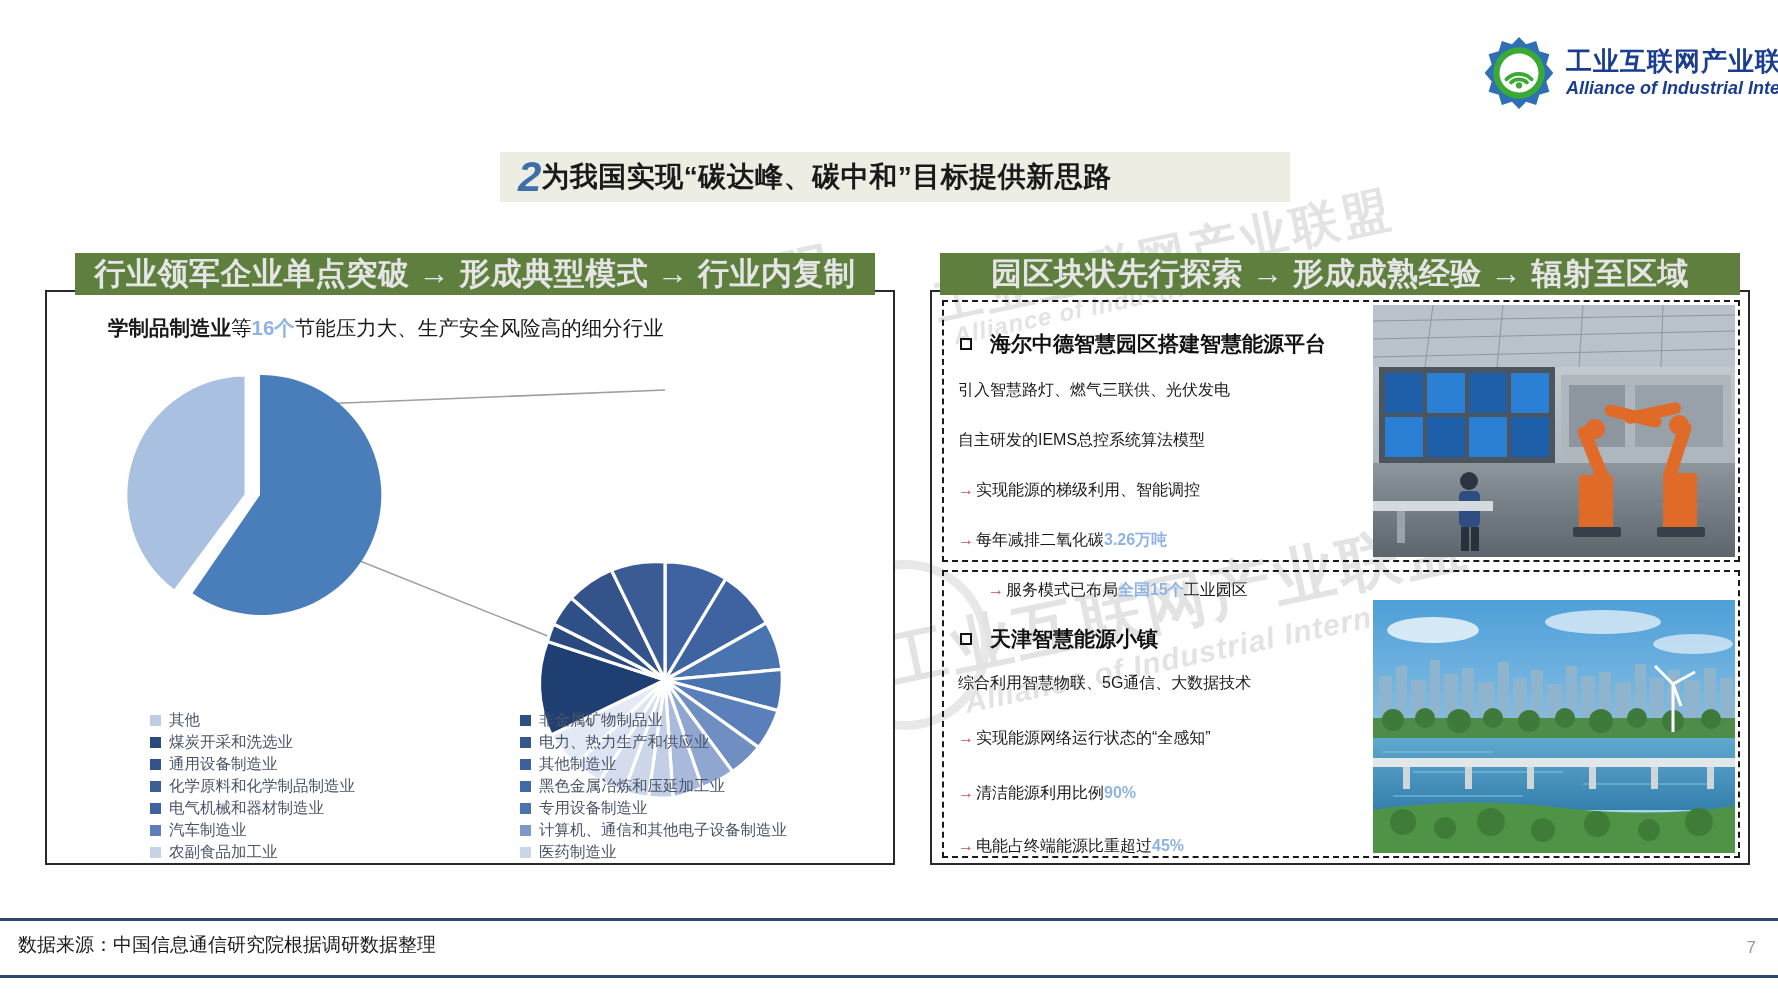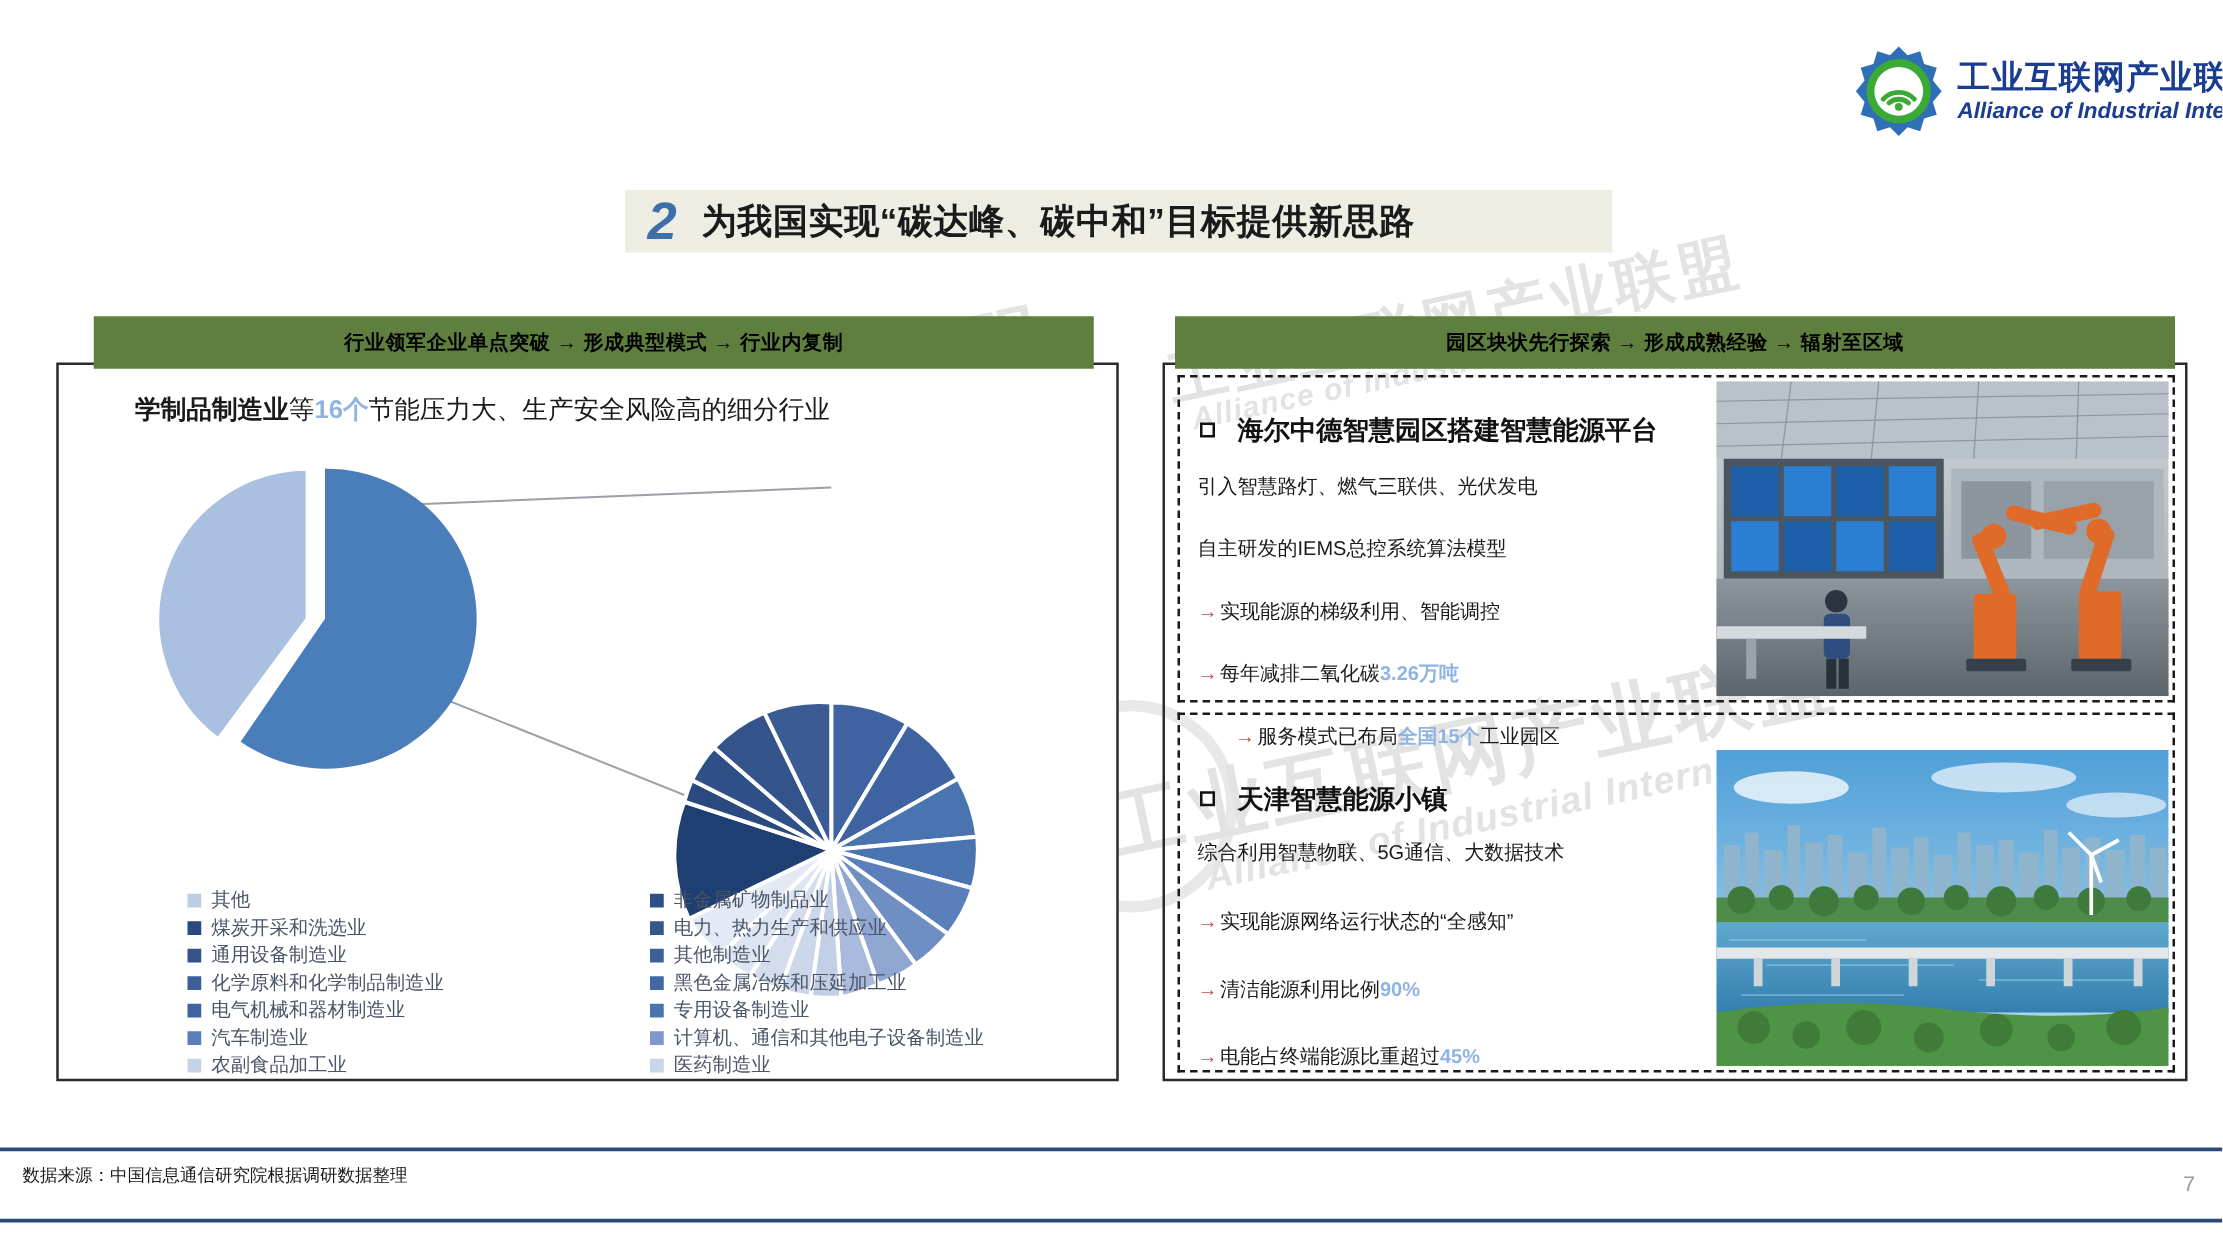--- a/index.html
+++ b/index.html
@@ -80,32 +80,32 @@
     background: #eeede4;
     display: flex; align-items: center;
     z-index: 5;
   }
   .sub-num {
     font-size: 42px; font-weight: 800; font-style: italic;
     color: #3f6fa8; margin-left: 18px; line-height: 1;
   }
   .sub-text {
     font-size: 28px; font-weight: 800; color: #1a1a1a;
-    margin-left: 20px; letter-spacing: 0.5px; white-space: nowrap;
+    margin-left: 0; letter-spacing: 0.5px; white-space: nowrap;
   }
 
   
   .panel-head {
     position: absolute; height: 42px;
     background: #5f7f3f;
     display: flex; align-items: center; justify-content: center;
     z-index: 5;
   }
   .panel-head span {
-    color: #000000; font-size: 16px; font-weight: 800; letter-spacing: 0.5px;
+    color: #e5e5e5; font-size: 31px; font-weight: 800; letter-spacing: 0.5px;
     white-space: nowrap;
   }
   #left-head  { left: 75px;  top: 253px; width: 800px; }
   #right-head { left: 940px; top: 253px; width: 800px; }
 
   .panel-body {
     position: absolute;
     background: #ffffff;
     z-index: 4;
   }
@@ -189,21 +189,21 @@
   .footer-rule {
     position: absolute; left: 0; top: 918px; width: 1778px; height: 3px;
     background: #2b4a73; z-index: 5;
   }
   .footer-rule2 {
     position: absolute; left: 0; top: 975px; width: 1778px; height: 3px;
     background: #2b4a73; z-index: 5;
   }
   .footer-text {
     position: absolute; left: 18px; top: 932px;
-    font-size: 14px; color: #1a1a1a; white-space: nowrap; z-index: 6;
+    font-size: 19px; color: #1a1a1a; white-space: nowrap; z-index: 6;
   }
   .page-num {
     position: absolute; right: 22px; top: 938px;
     font-size: 17px; color: #9a9a9a; z-index: 6;
   }
 </style>
 </head>
 <body>
 
 <div id="slide">

